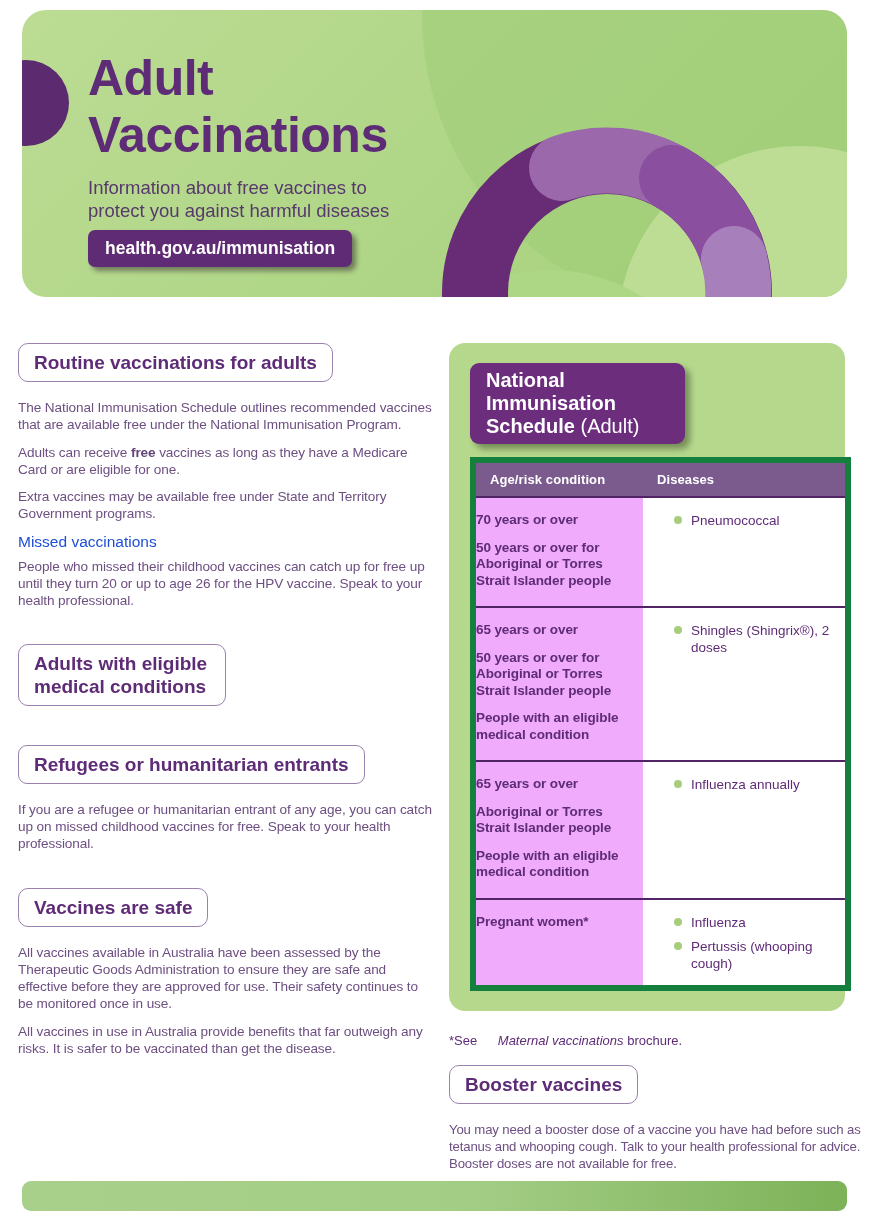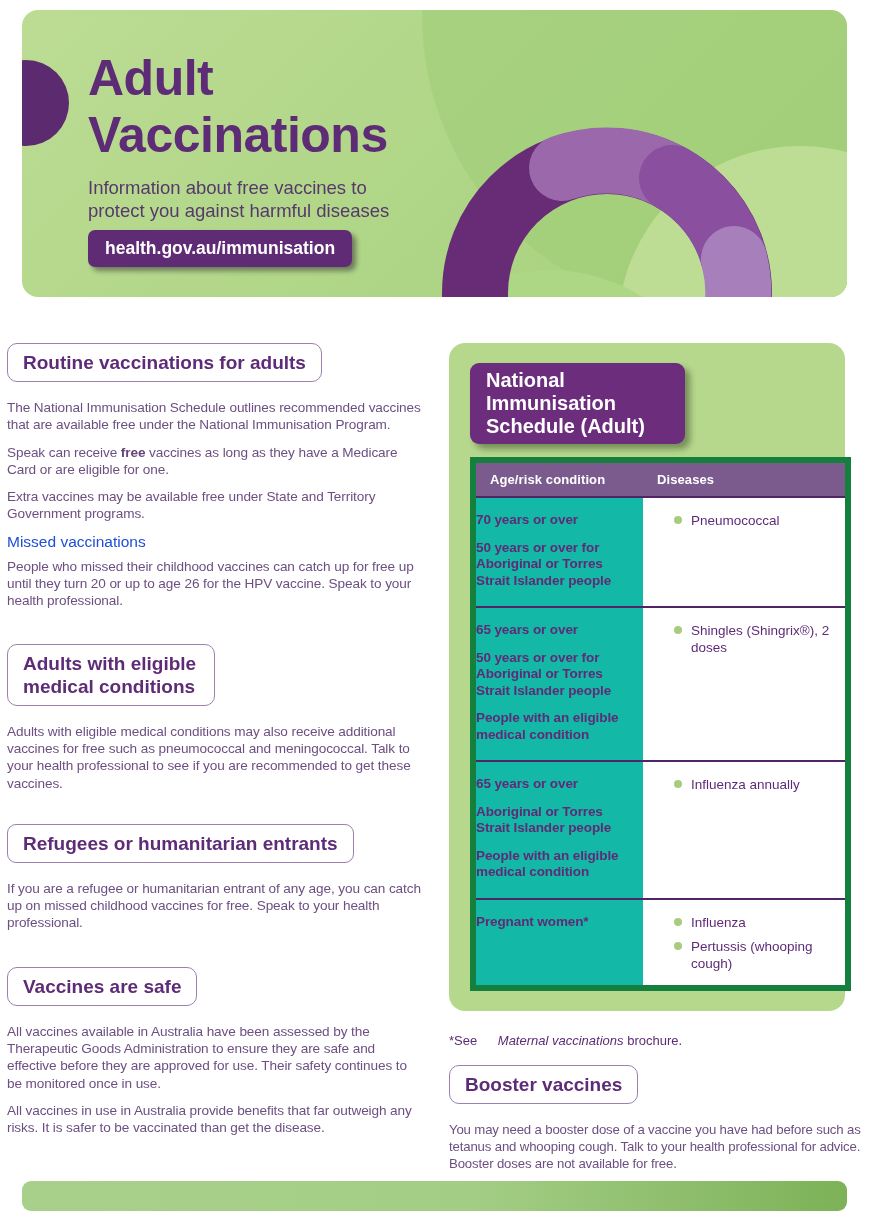--- a/index.html
+++ b/index.html
@@ -5,39 +5,39 @@
   * { box-sizing: border-box; }
   html,body { margin:0; padding:0; background:#ffffff; }
   .page {
     position:relative; width:869px; height:1222px; background:#ffffff;
     font-family:"Liberation Sans", sans-serif; overflow:hidden;
   }
 
   
   .header-card {
     position:absolute; left:22px; top:10px; width:825px; height:287px;
-    border-radius:16px; overflow:hidden;
+    border-radius:24px; overflow:hidden;
   }
   .header-card svg { position:absolute; left:0; top:0; }
   .header-content { position:relative; padding:40px 0 0 66px; }
   .page-title {
     margin:0; width:380px; font-size:50px; line-height:57px; font-weight:bold;
     color:#5e2b76; letter-spacing:-0.5px;
   }
   .page-subtitle {
     margin:12px 0 0; width:330px; font-size:18.5px; line-height:23px; color:#57386d;
   }
   .url-badge {
     display:inline-block; margin-top:8px; background:#5f2b74; color:#ffffff;
     font-weight:bold; font-size:17.5px; line-height:21px; padding:8px 17px;
     border-radius:7px; box-shadow:4px 4px 5px rgba(30,15,40,0.45); cursor:pointer;
   }
 
   
-  .col-left { position:absolute; left:7px; top:343px; width:416px; }
+  .col-left { position:absolute; left:18px; top:343px; width:416px; }
   .section-box {
     display:inline-block; border:1.5px solid #9c80b0; border-radius:10px;
     padding:7px 15px; color:#5e2b76; font-weight:bold; font-size:19px;
     line-height:23px; margin:0 0 17px 0; background:#fff;
   }
   .box-narrow { width:208px; }
   .mt-a { margin-top:24px; }
   .mt-b { margin-top:22px;border-radius:9px; }
   .mt-c { margin-top:25px; }
   p.body {
@@ -52,33 +52,33 @@
   
   .col-right { position:absolute; left:449px; top:343px; width:412px; }
   .nis-panel {
     width:396px; background:#b5d88d; border-radius:16px; padding:20px 21px 20px;
   }
   .nis-title {
     max-width:215px; background:#6c2d7d; color:#ffffff; border-radius:9px;
     padding:6px 16px; font-size:20px; line-height:23px; font-weight:bold;
     box-shadow:5px 5px 6px rgba(25,30,10,0.4); display:inline-block;
   }
-  .nis-title .normal { font-weight:bold; }
+  .nis-title .normal { font-weight:normal; }
   .schedule-table {
     width:381px; border-collapse:collapse; margin-top:13px; background:#ffffff;
     border:6px solid #15803d;
   }
   .schedule-table th {
     background:#7b5b8e; color:#ffffff; font-size:13px; font-weight:bold;
     text-align:left; padding:9px 4px 9px 14px; letter-spacing:0.1px;
   }
   .schedule-table th.col-cond { width:170px; }
   .schedule-table tbody tr { border-top:2px solid #502465; }
   .cond-cell {
-    background:#14b8a6; vertical-align:top; padding:14px 10px 6px 0; width:170px;
+    background:#f0abfc; vertical-align:top; padding:14px 10px 6px 0; width:170px;
   }
   .dis-cell { background:#ffffff; vertical-align:top; padding:14px 8px 6px 31px; }
   .cond-cell p {
     margin:0 0 11px; font-weight:bold; font-size:13.5px; line-height:16.5px;
     color:#5e2b76; letter-spacing:-0.1px;
   }
   .disease {
     display:flex; gap:9px; margin:0 0 7px; font-size:13.5px; line-height:17px;
     color:#5e2b76;
   }
@@ -126,27 +126,26 @@
     <div class="header-content">
       <h1 class="page-title">Adult Vaccinations</h1>
       <p class="page-subtitle">Information about free vaccines to protect you against harmful diseases</p>
       <div class="url-badge">health.gov.au/immunisation</div>
     </div>
   </div>
 
   <div class="col-left">
     <div class="section-box">Routine vaccinations for adults</div>
     <p class="body">The National Immunisation Schedule outlines recommended vaccines that are available free under the National Immunisation Program.</p>
-    <p class="body"><span>Speak can receive </span><b>free</b><span> vaccines as long as they have a Medicare Card or are eligible for one.</span></p>
+    <p class="body"><span>Adults can receive </span><b>free</b><span> vaccines as long as they have a Medicare Card or are eligible for one.</span></p>
     <p class="body">Extra vaccines may be available free under State and Territory Government programs.</p>
     <h3 class="sub-heading">Missed vaccinations</h3>
     <p class="body">People who missed their childhood vaccines can catch up for free up until they turn 20 or up to age 26 for the HPV vaccine. Speak to your health professional.</p>
 
     <div class="section-box box-narrow mt-a">Adults with eligible medical conditions</div>
-    <p class="body">Adults with eligible medical conditions may also receive additional vaccines for free such as pneumococcal and meningococcal. Talk to your health professional to see if you are recommended to get these vaccines.</p>
 
     <div class="section-box mt-b">Refugees or humanitarian entrants</div>
     <p class="body">If you are a refugee or humanitarian entrant of any age, you can catch up on missed childhood vaccines for free. Speak to your health professional.</p>
 
     <div class="section-box mt-c">Vaccines are safe</div>
     <p class="body">All vaccines available in Australia have been assessed by the Therapeutic Goods Administration to ensure they are safe and effective before they are approved for use. Their safety continues to be monitored once in use.</p>
     <p class="body">All vaccines in use in Australia provide benefits that far outweigh any risks. It is safer to be vaccinated than get the disease.</p>
   </div>
 
   <div class="col-right">

